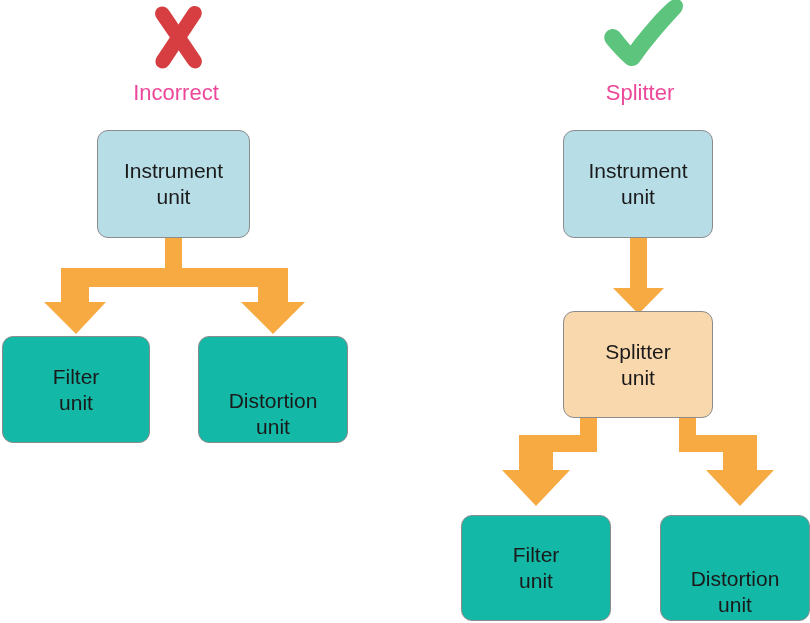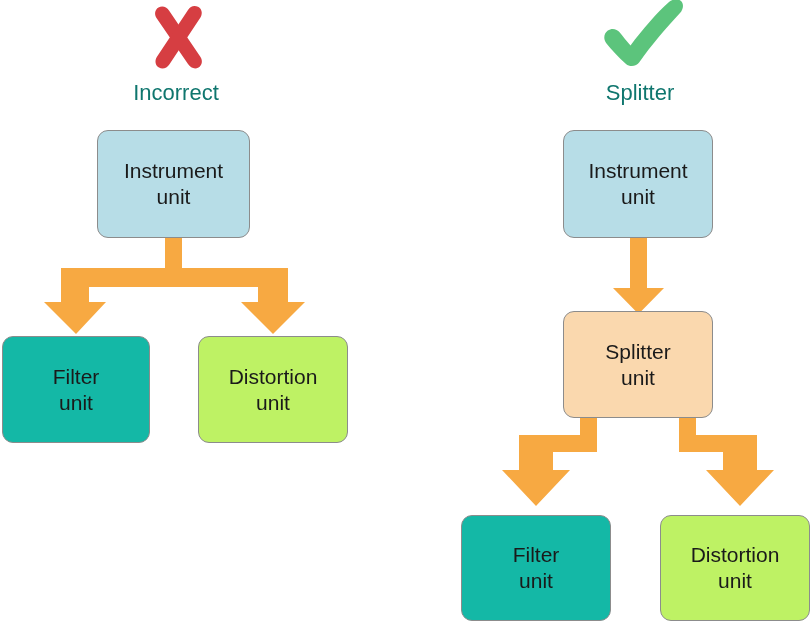--- a/index.html
+++ b/index.html
@@ -37,21 +37,21 @@
   }
   #x-mark { left: 131px; top: 2px; }
   #check-mark { left: 595px; top: 0px; }
 
   .panel-label {
     position: absolute;
     width: 300px;
     text-align: center;
     font-size: 22px;
     line-height: 26px;
-    color: #0f766e;
+    color: #ec4899;
     white-space: nowrap;
   }
   #label-incorrect { left: 26px; top: 80px; }
   #label-correct { left: 490px; top: 80px; }
 
   .node {
     position: absolute;
     box-sizing: border-box;
     border: 1.4px solid #8c8c8c;
     border-radius: 11px;
@@ -59,21 +59,21 @@
     align-items: center;
     justify-content: center;
     text-align: center;
     font-size: 21px;
     line-height: 26px;
     color: #1a1a1a;
     padding: 2px 18px;
   }
   .node-blue   { background: #b7dde7; }
   .node-red    { background: #14b8a6; }
-  .node-green  { background: #bef264; }
+  .node-green  { background: #14b8a6; align-items: flex-end; }
   .node-orange { background: #fad8ae; }
 
   
   #l-instrument  { left: 97px;  top: 130px; width: 153px; height: 108px; }
   #l-filter      { left: 2px;   top: 336px; width: 148px; height: 107px; }
   #l-distortion  { left: 198px; top: 336px; width: 150px; height: 107px; }
 
   
   #r-instrument  { left: 563px; top: 130px; width: 150px; height: 108px; }
   #r-splitter    { left: 563px; top: 311px; width: 150px; height: 107px; }

